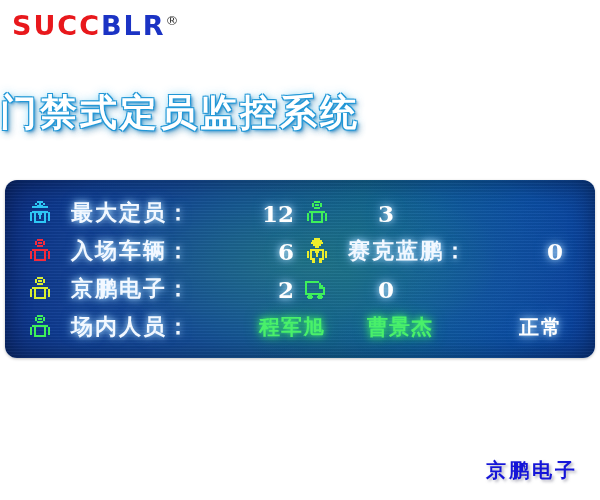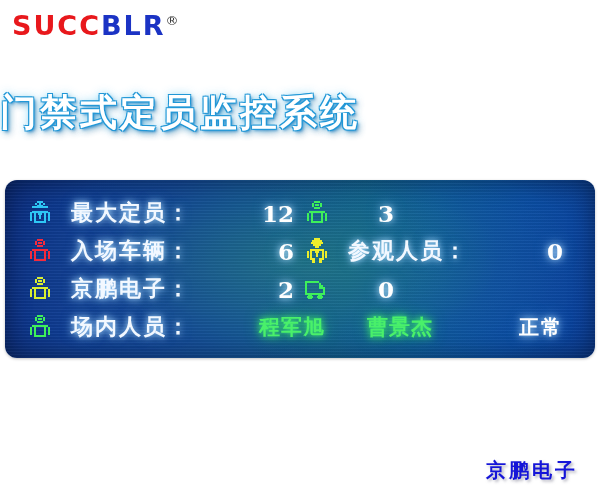--- a/index.html
+++ b/index.html
@@ -304,21 +304,21 @@
               <rect x="8" y="12" width="10" height="2"></rect>
               <rect x="11" y="14" width="4" height="2"></rect>
                 <rect x="12" y="16" width="2" height="4"></rect>
               <rect x="8" y="21" width="3" height="5"></rect>
                 <rect x="15" y="21" width="3" height="5"></rect>
               <rect x="3" y="14" width="2" height="7"></rect>
                 <rect x="21" y="14" width="2" height="7"></rect>
             </g>
           </svg>
         </span>
-        <span class="led-label">参观人员：</span>
+        <span class="led-label">赛克蓝鹏：</span>
         <span class="led-value">0</span>
       </div>
     </div>
 
     <div class="led-row">
       <div class="led-col left">
         <span class="icon-cell">
           <svg width="26" height="28" viewBox="0 0 26 28">
             <g fill="#d8ee30">
               <rect x="10" y="2" width="6" height="2"></rect>

